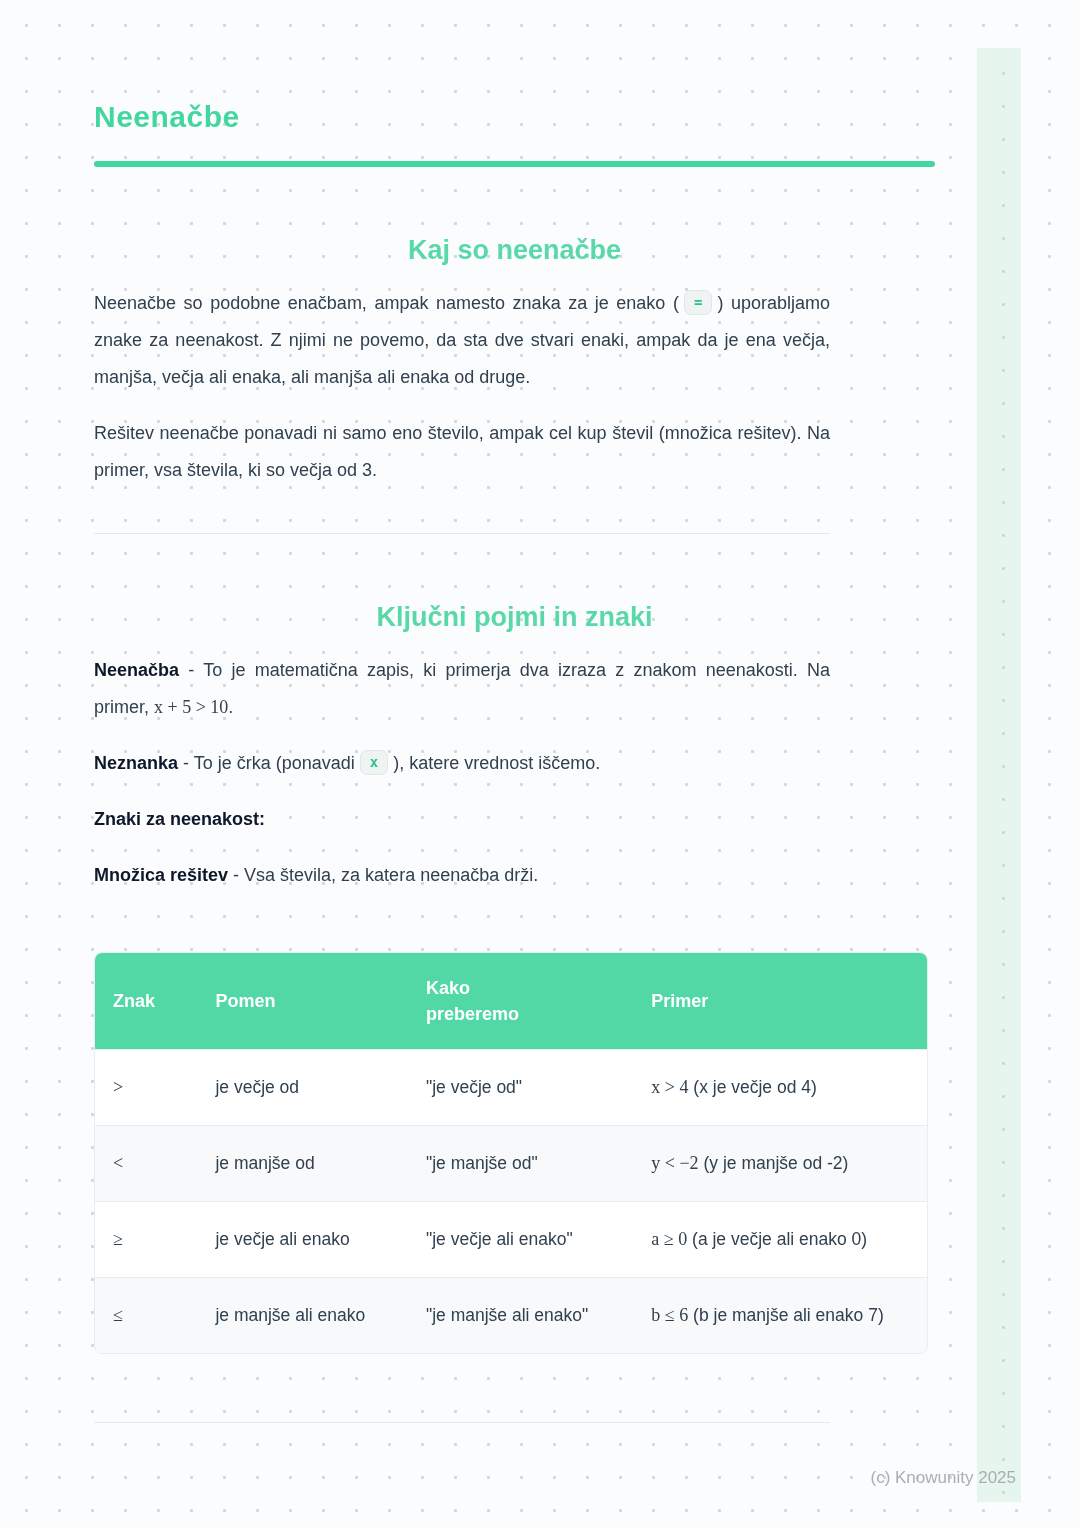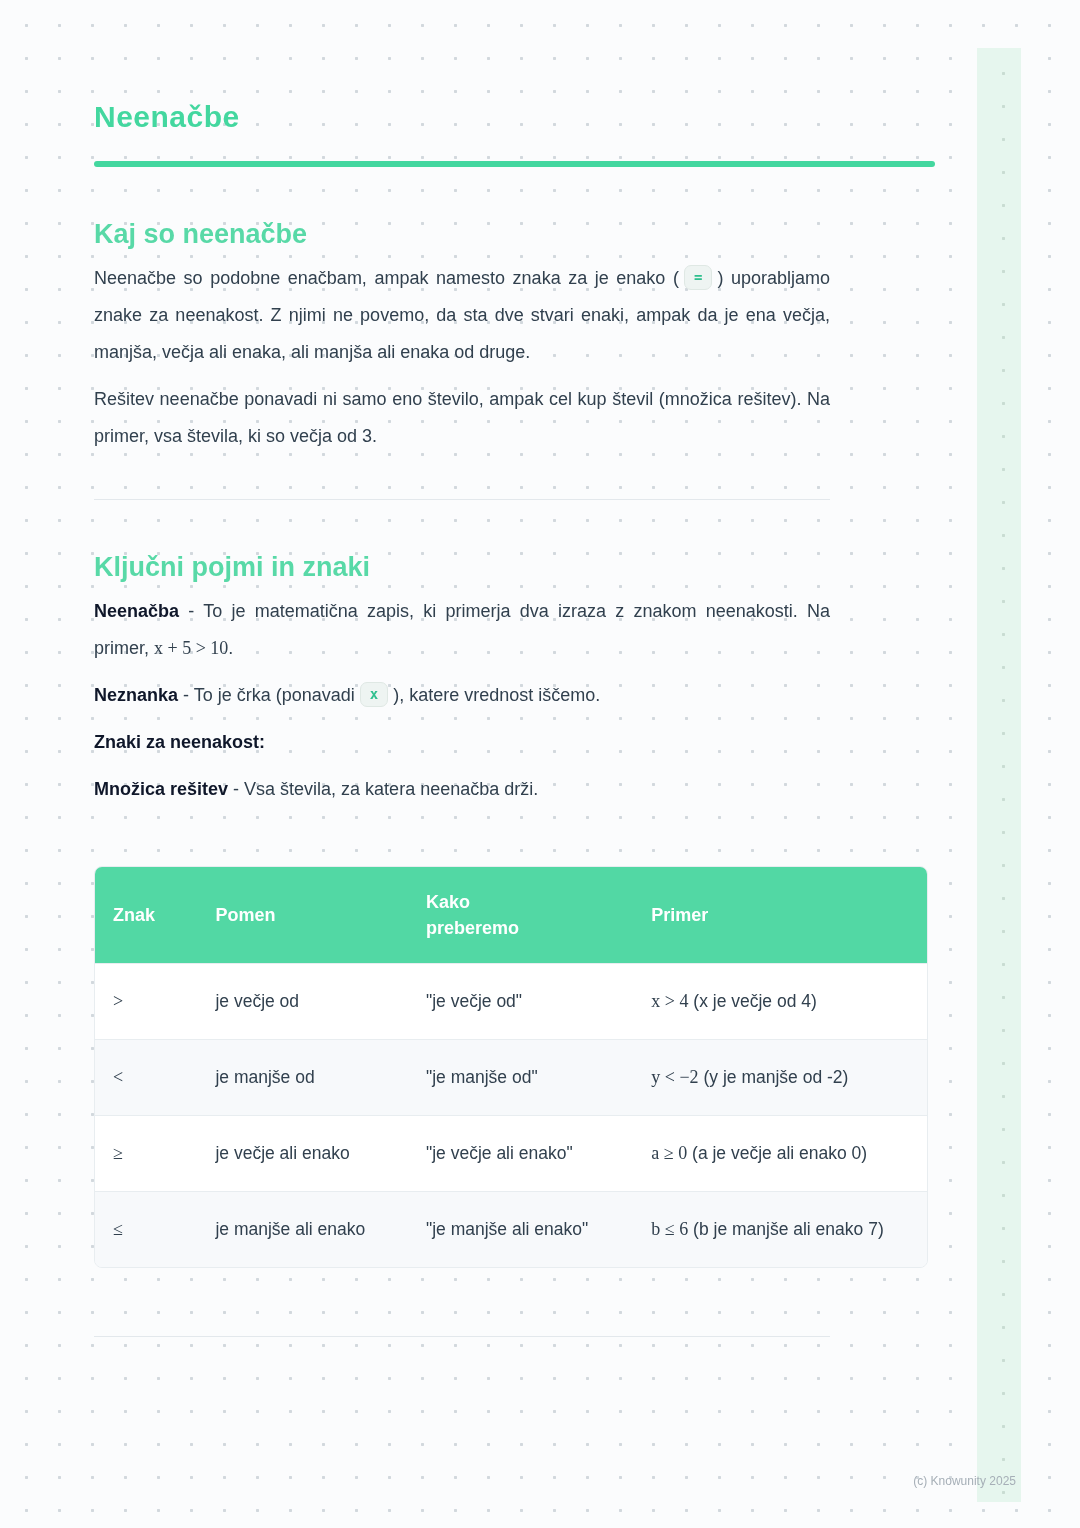--- a/index.html
+++ b/index.html
@@ -23,25 +23,25 @@
     z-index:0;
   }
   .content { position:relative; z-index:1; width:841px; margin-left:94px; padding-top:100px; }
 
   h1.page-title {
     font-size:30px; font-weight:800; letter-spacing:0.5px;
     color:#43d79f;
   }
   .title-rule { height:6px; background:#43d79f; border-radius:3px; margin-top:27px; width:841px; }
 
-  h2.section-heading { font-size:27px; font-weight:800; color:#58d9a7; margin-top:52px; }
+  h2.section-heading { font-size:27px; font-weight:800; color:#58d9a7; margin-top:68px;text-align:center; }
 
   .para {
     font-size:18px; line-height:37px; color:#31404e;
-    text-align:justify; width:736px; margin-top:10px;
+    text-align:justify; width:736px; margin-top:19px;
   }
   .para strong { font-weight:700; color:#0f172a; }
 
   .chip {
     display:inline-block;
     background:#eef4f2;
     border:1px solid #dfe8e4;
     border-radius:7px;
     color:#2fbf8e;
     font-weight:700;
@@ -85,21 +85,21 @@
   }
   .signs-table tbody tr:nth-child(even) td { background:#f7f9fb; }
   .signs-table td.sym { font-family:"Liberation Serif", serif; font-size:18px; }
   .signs-table col.c1 { width:90px; }
   .signs-table col.c2 { width:185px; }
   .signs-table col.c3 { width:198px; }
   .signs-table col.c4 { width:258px; }
 
   .footer {
     position:absolute; right:64px; bottom:40px;
-    font-size:12px; color:#a6afb7; z-index:2;
+    font-size:17px; color:#a6afb7; z-index:2;
   }
 </style>
 </head>
 <body>
 
 <div class="side-strip"></div>
 
 <div class="content">
 
   <h1 class="page-title">Neenačbe</h1>

